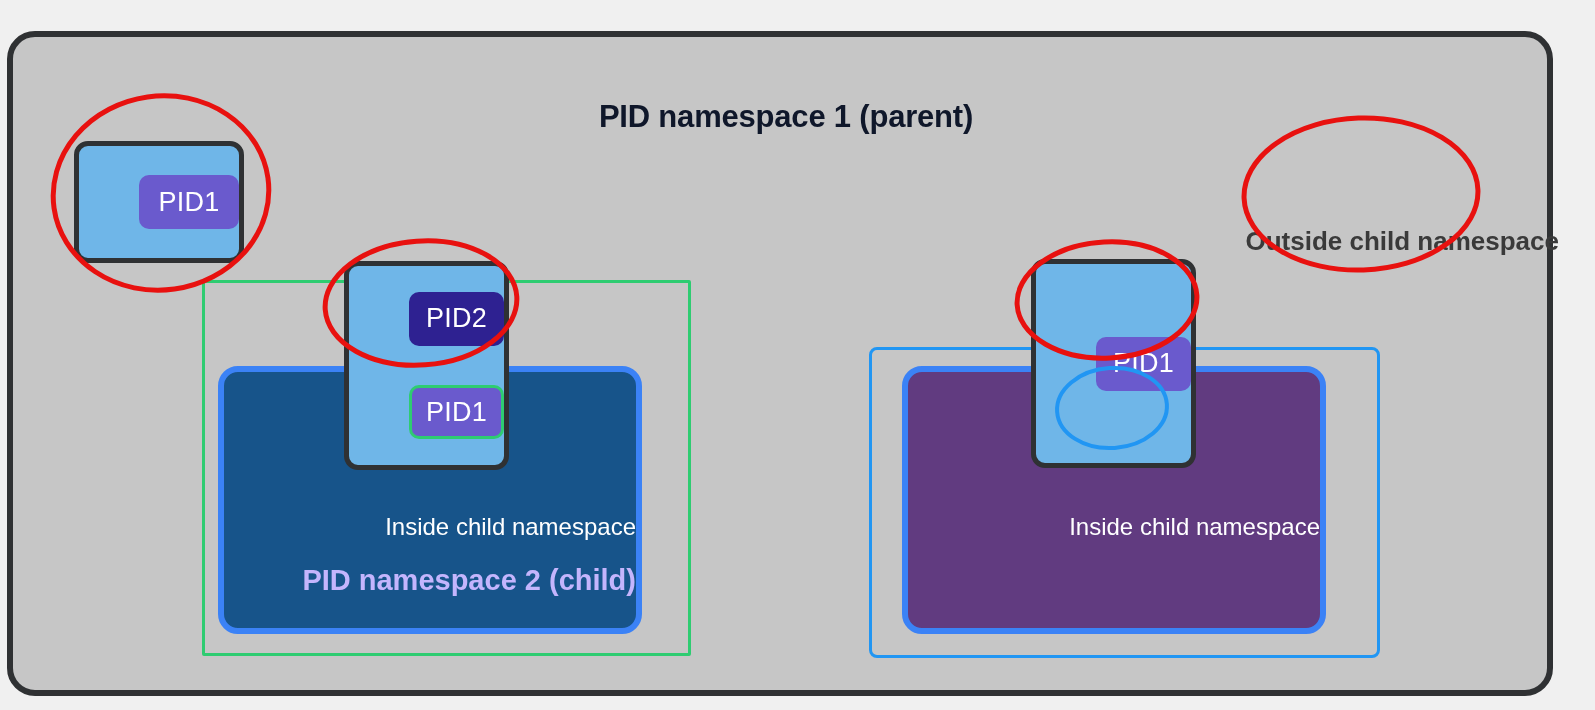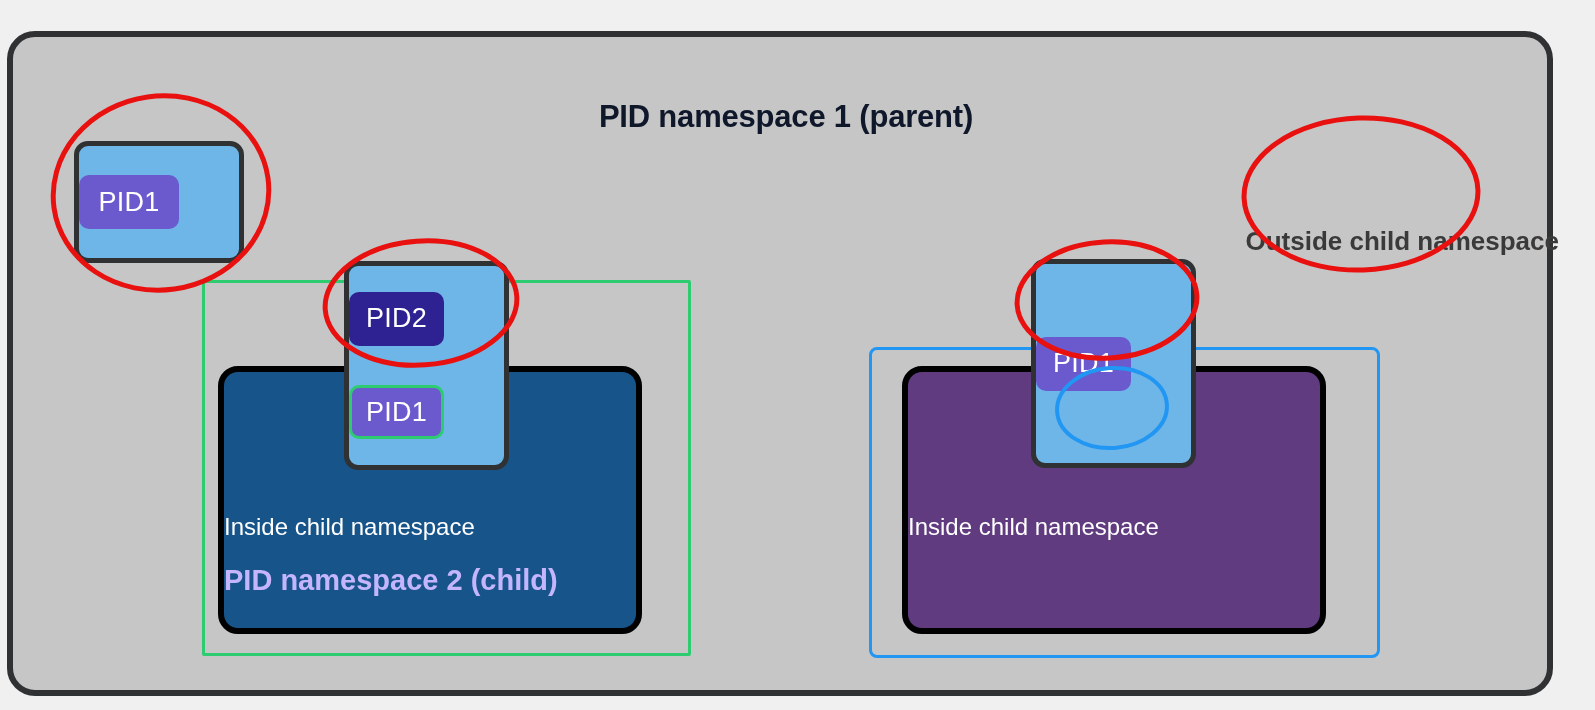--- a/index.html
+++ b/index.html
@@ -72,24 +72,24 @@
     top: 310px;
     width: 511px;
     height: 311px;
     border: 3px solid #2196f3;
     border-radius: 8px;
   }
 
   
   .child-ns {
     position: absolute;
-    border: 6px solid #000000;
+    border: 6px solid #3b82f6;
     border-radius: 20px;
     color: #ffffff;
-    text-align: left;
+    text-align: right;
     padding-left: 18px;
   }
   .child-ns-2 {
     left: 205px;
     top: 329px;
     width: 424px;
     height: 268px;
     background: #17548a;
   }
   .child-ns-3 {
@@ -119,21 +119,21 @@
   }
 
   
   .proc-card {
     position: absolute;
     background: #6fb6e8;
     border: 5px solid #2f3133;
     border-radius: 14px;
     display: flex;
     flex-direction: column;
-    align-items: flex-start;
+    align-items: flex-end;
   }
   .proc-card.gray-border { border-color: #6a6f74; }
 
   .card-wide {
     width: 170px;
     height: 122px;
     justify-content: center;
   }
   .card-tall {
     width: 165px;

